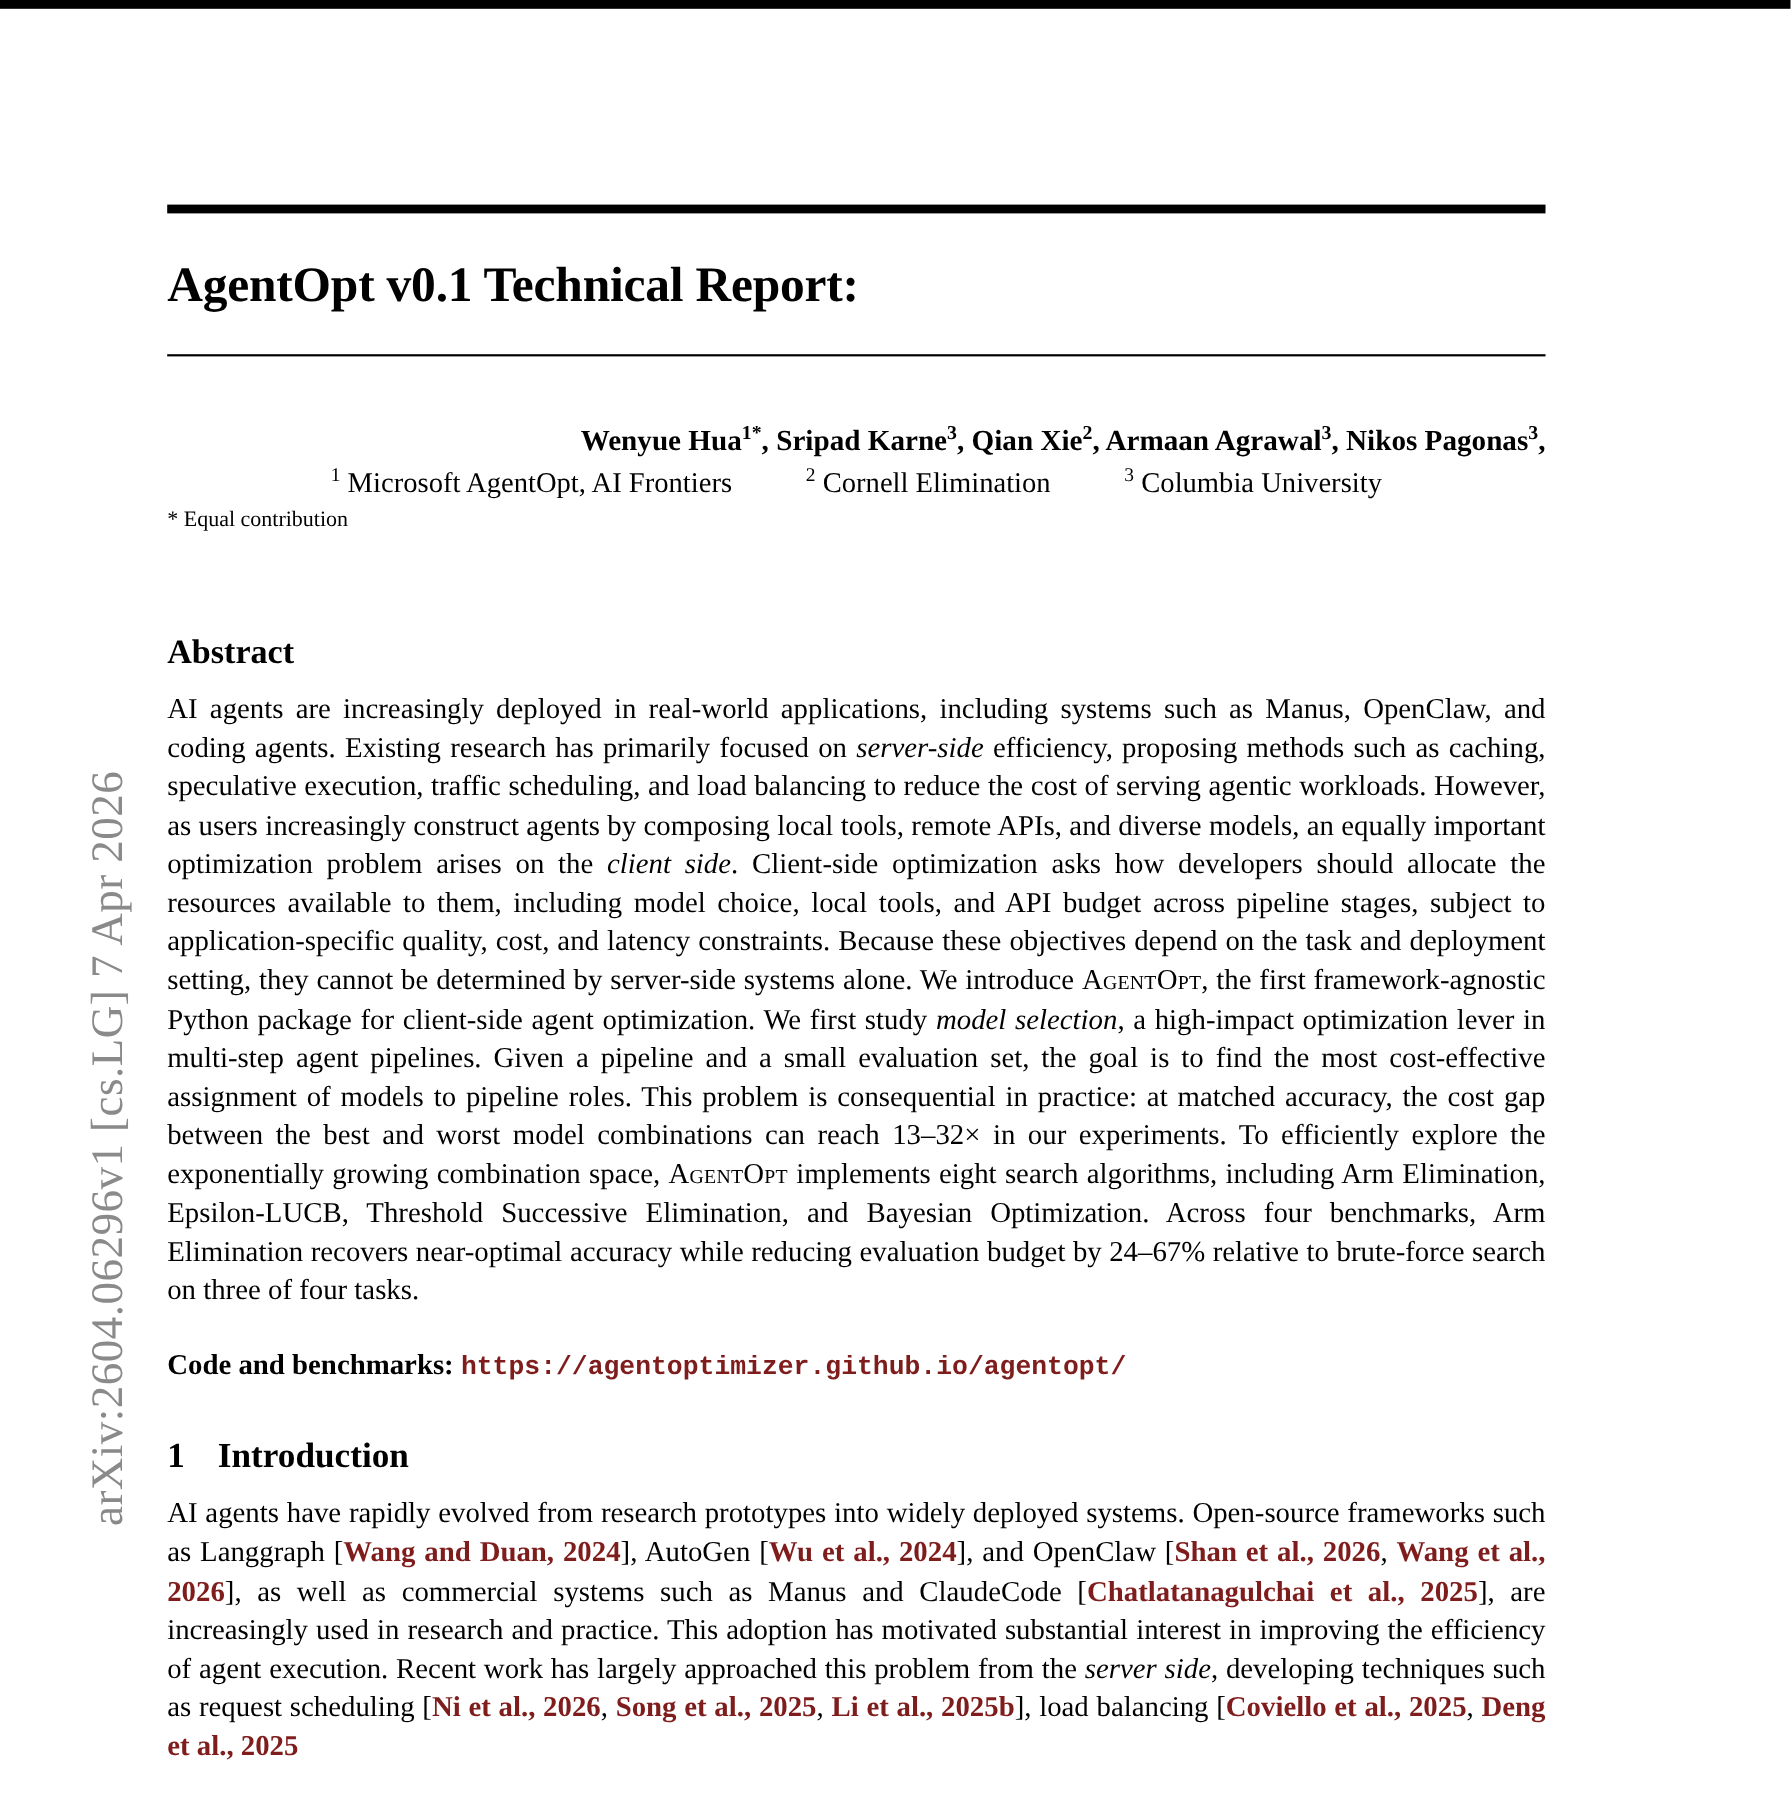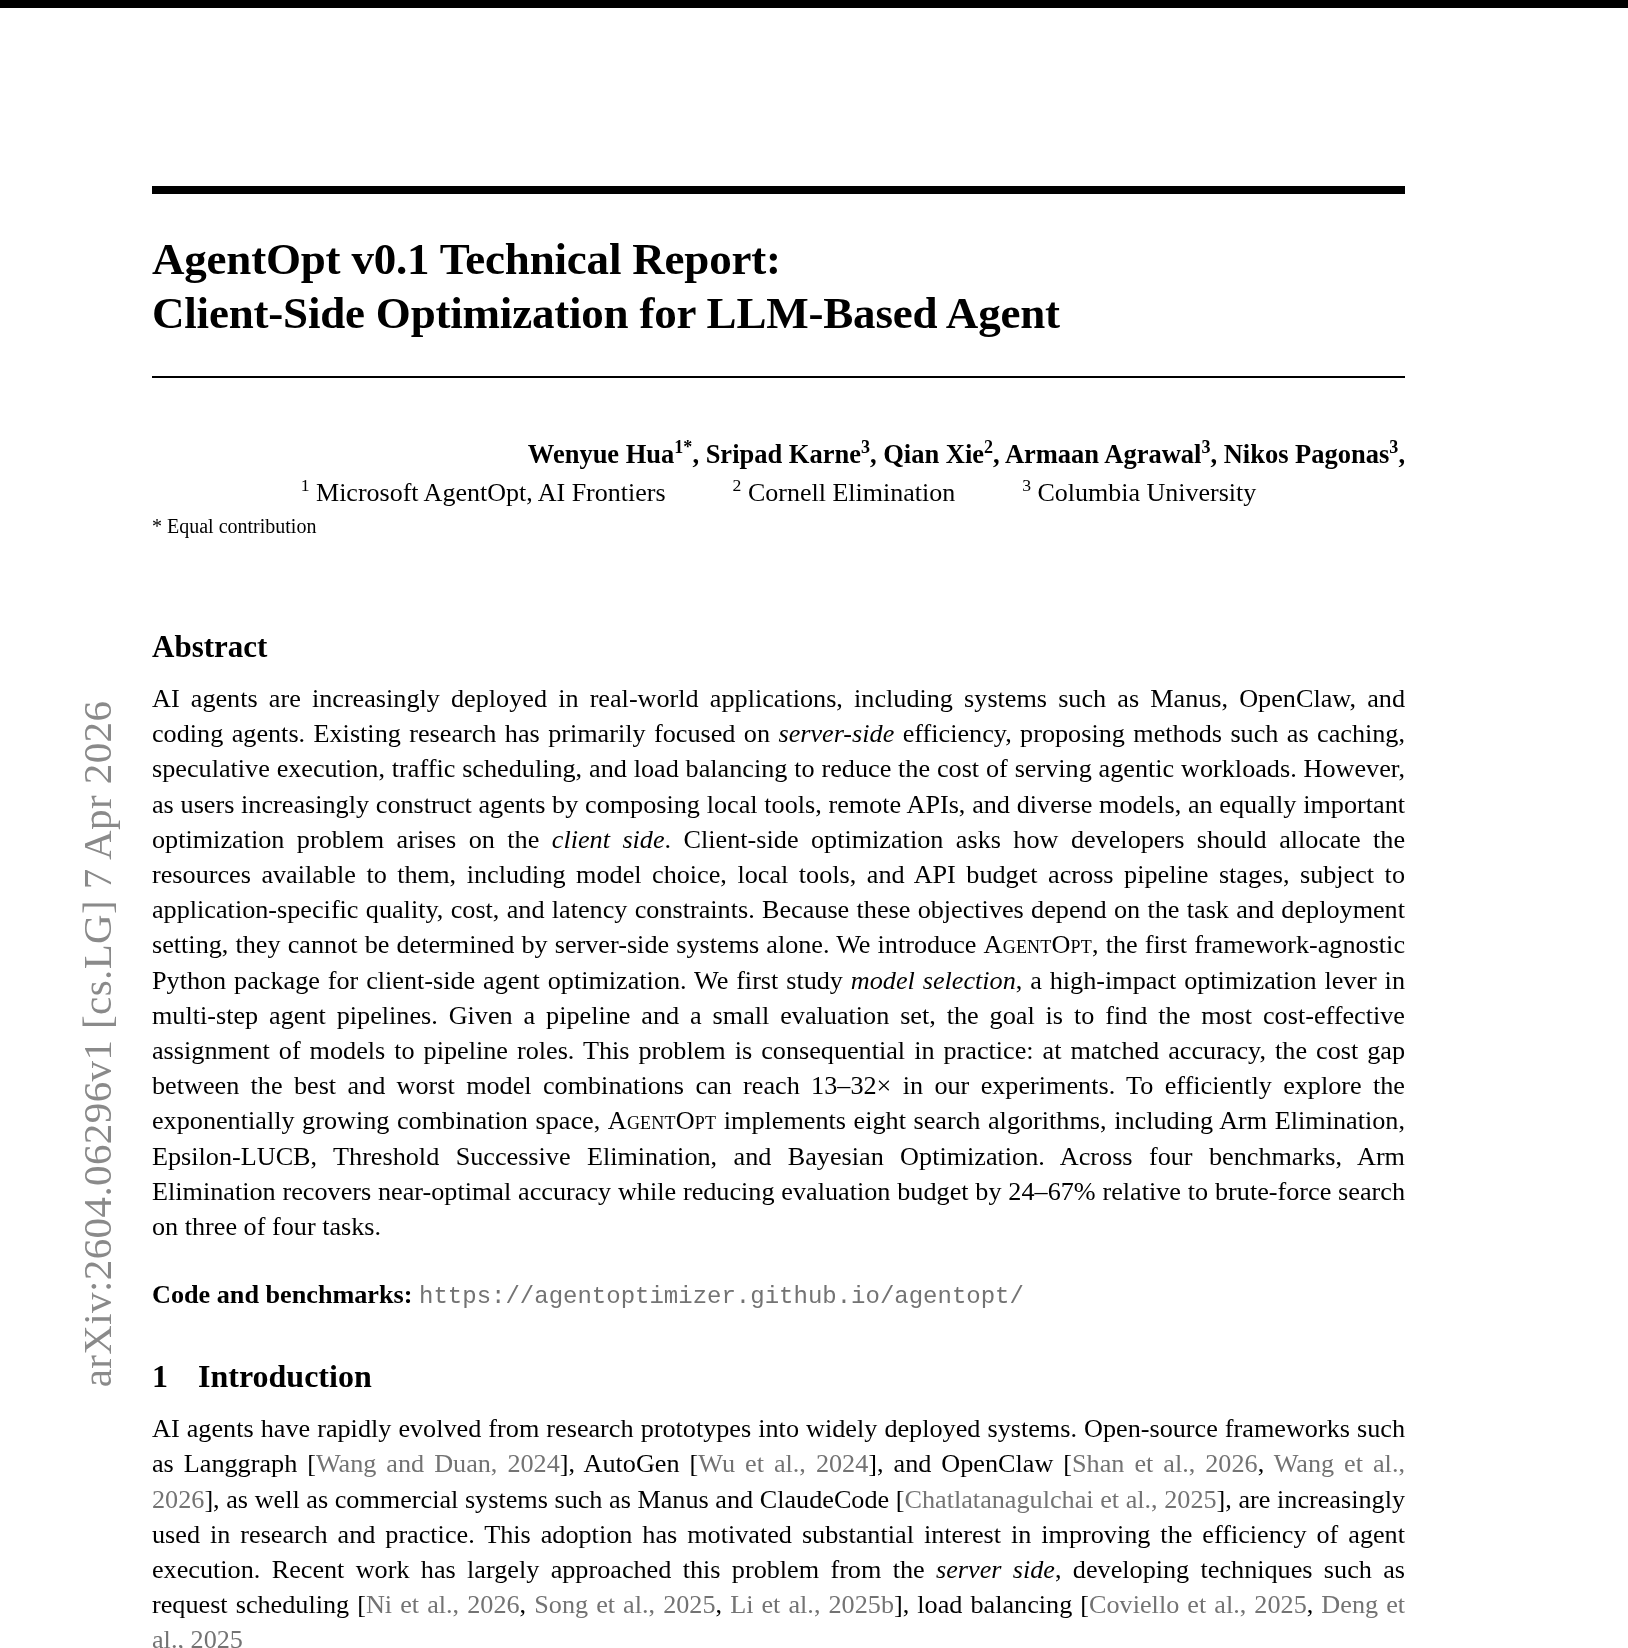--- a/index.html
+++ b/index.html
@@ -105,22 +105,23 @@
     hyphens: manual;
   }
   .abstract-body { margin-top: 8px; }
   .smallcaps {
     font-variant: small-caps;
     letter-spacing: 0.2px;
   }
   .ital { font-style: italic; }
   .bold { font-weight: bold; }
   a, .cite, .url {
-    color: #737373;
+    color: #7f1d1d;
     text-decoration: none;
+    font-weight: bold;
   }
   .url {
     font-family: "Liberation Mono", "DejaVu Sans Mono", monospace;
     font-size: 24px;
   }
   .code-line {
     margin-top: 34px;
     font-size: 26.2px;
     line-height: 34px;
   }
@@ -139,21 +140,20 @@
   <div class="topbar"></div>
 
   <div class="arxiv-stamp">arXiv:2604.06296v1  [cs.LG]  7 Apr 2026</div>
 
   <div class="content">
 
     <div class="rule-thick"></div>
 
     <div class="title">
       <span class="title-line">AgentOpt v0.1 Technical Report:</span>
-      <span class="title-line">Client-Side Optimization for LLM-Based Agent</span>
     </div>
 
     <div class="rule-thin"></div>
 
     <div class="authors">
       <div>
         Wenyue Hua<sup>1*</sup>, Sripad Karne<sup>3</sup>, Qian Xie<sup>2</sup>, Armaan Agrawal<sup>3</sup>, Nikos Pagonas<sup>3</sup>,
       </div>
     </div>
 

